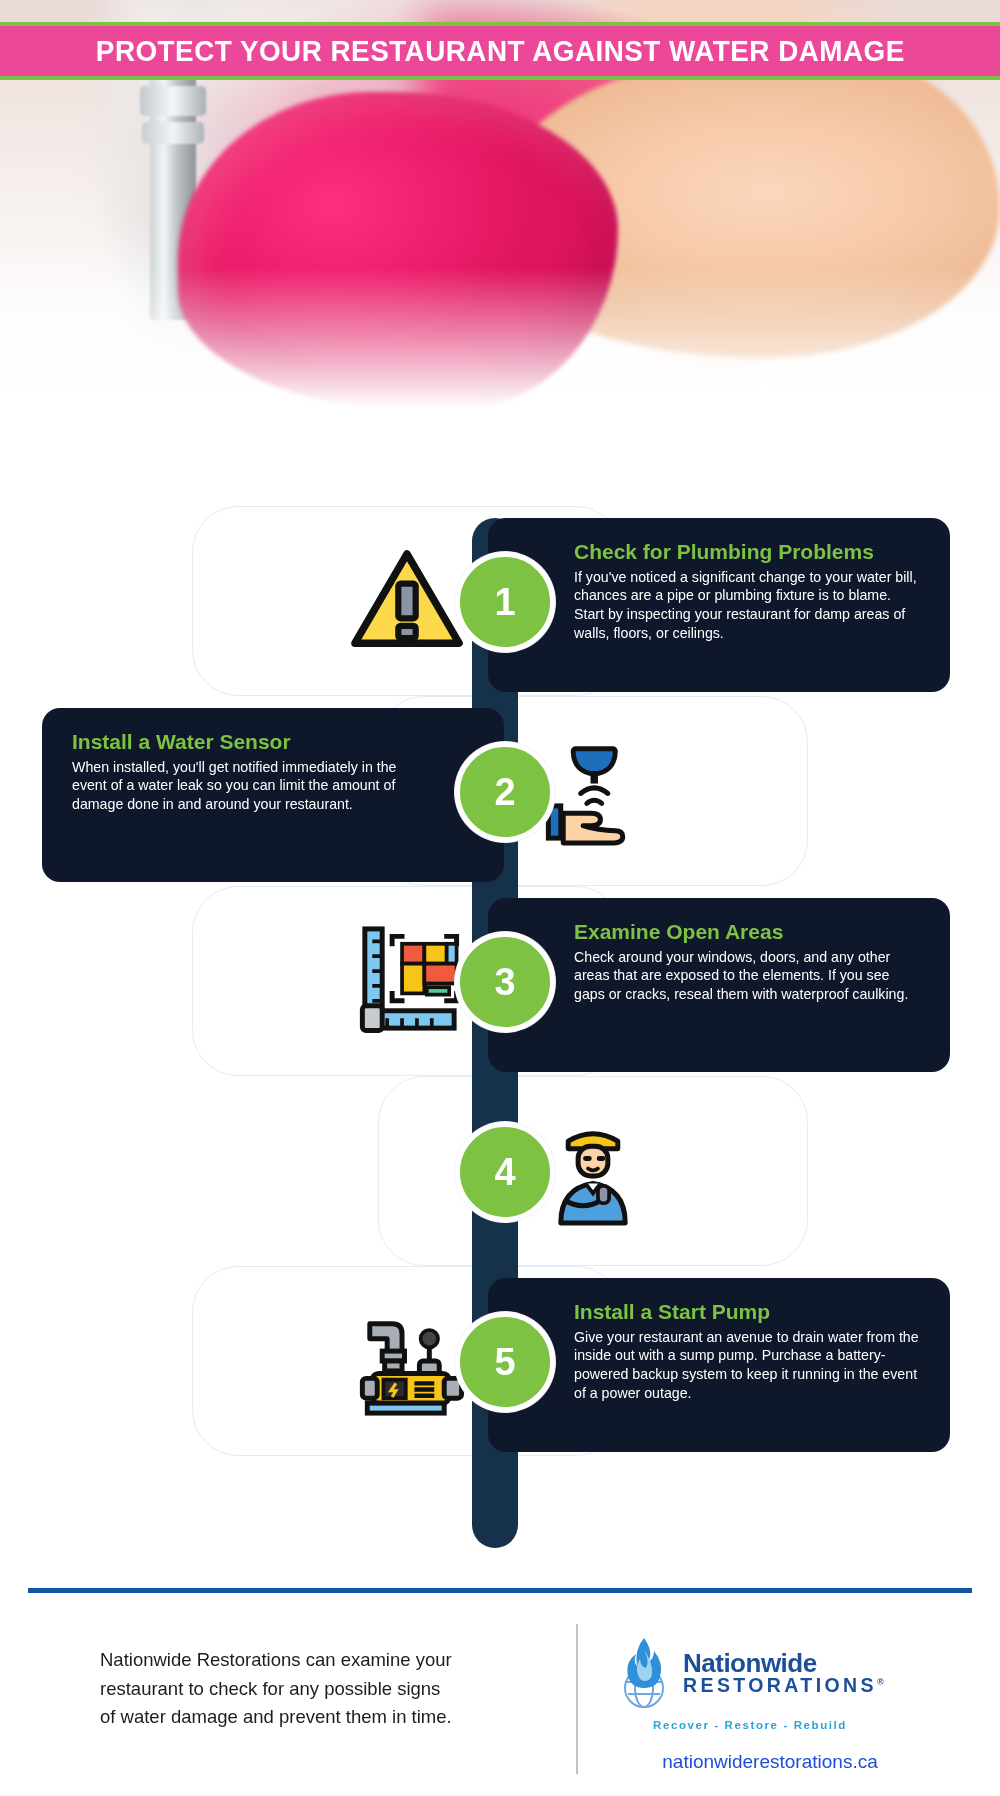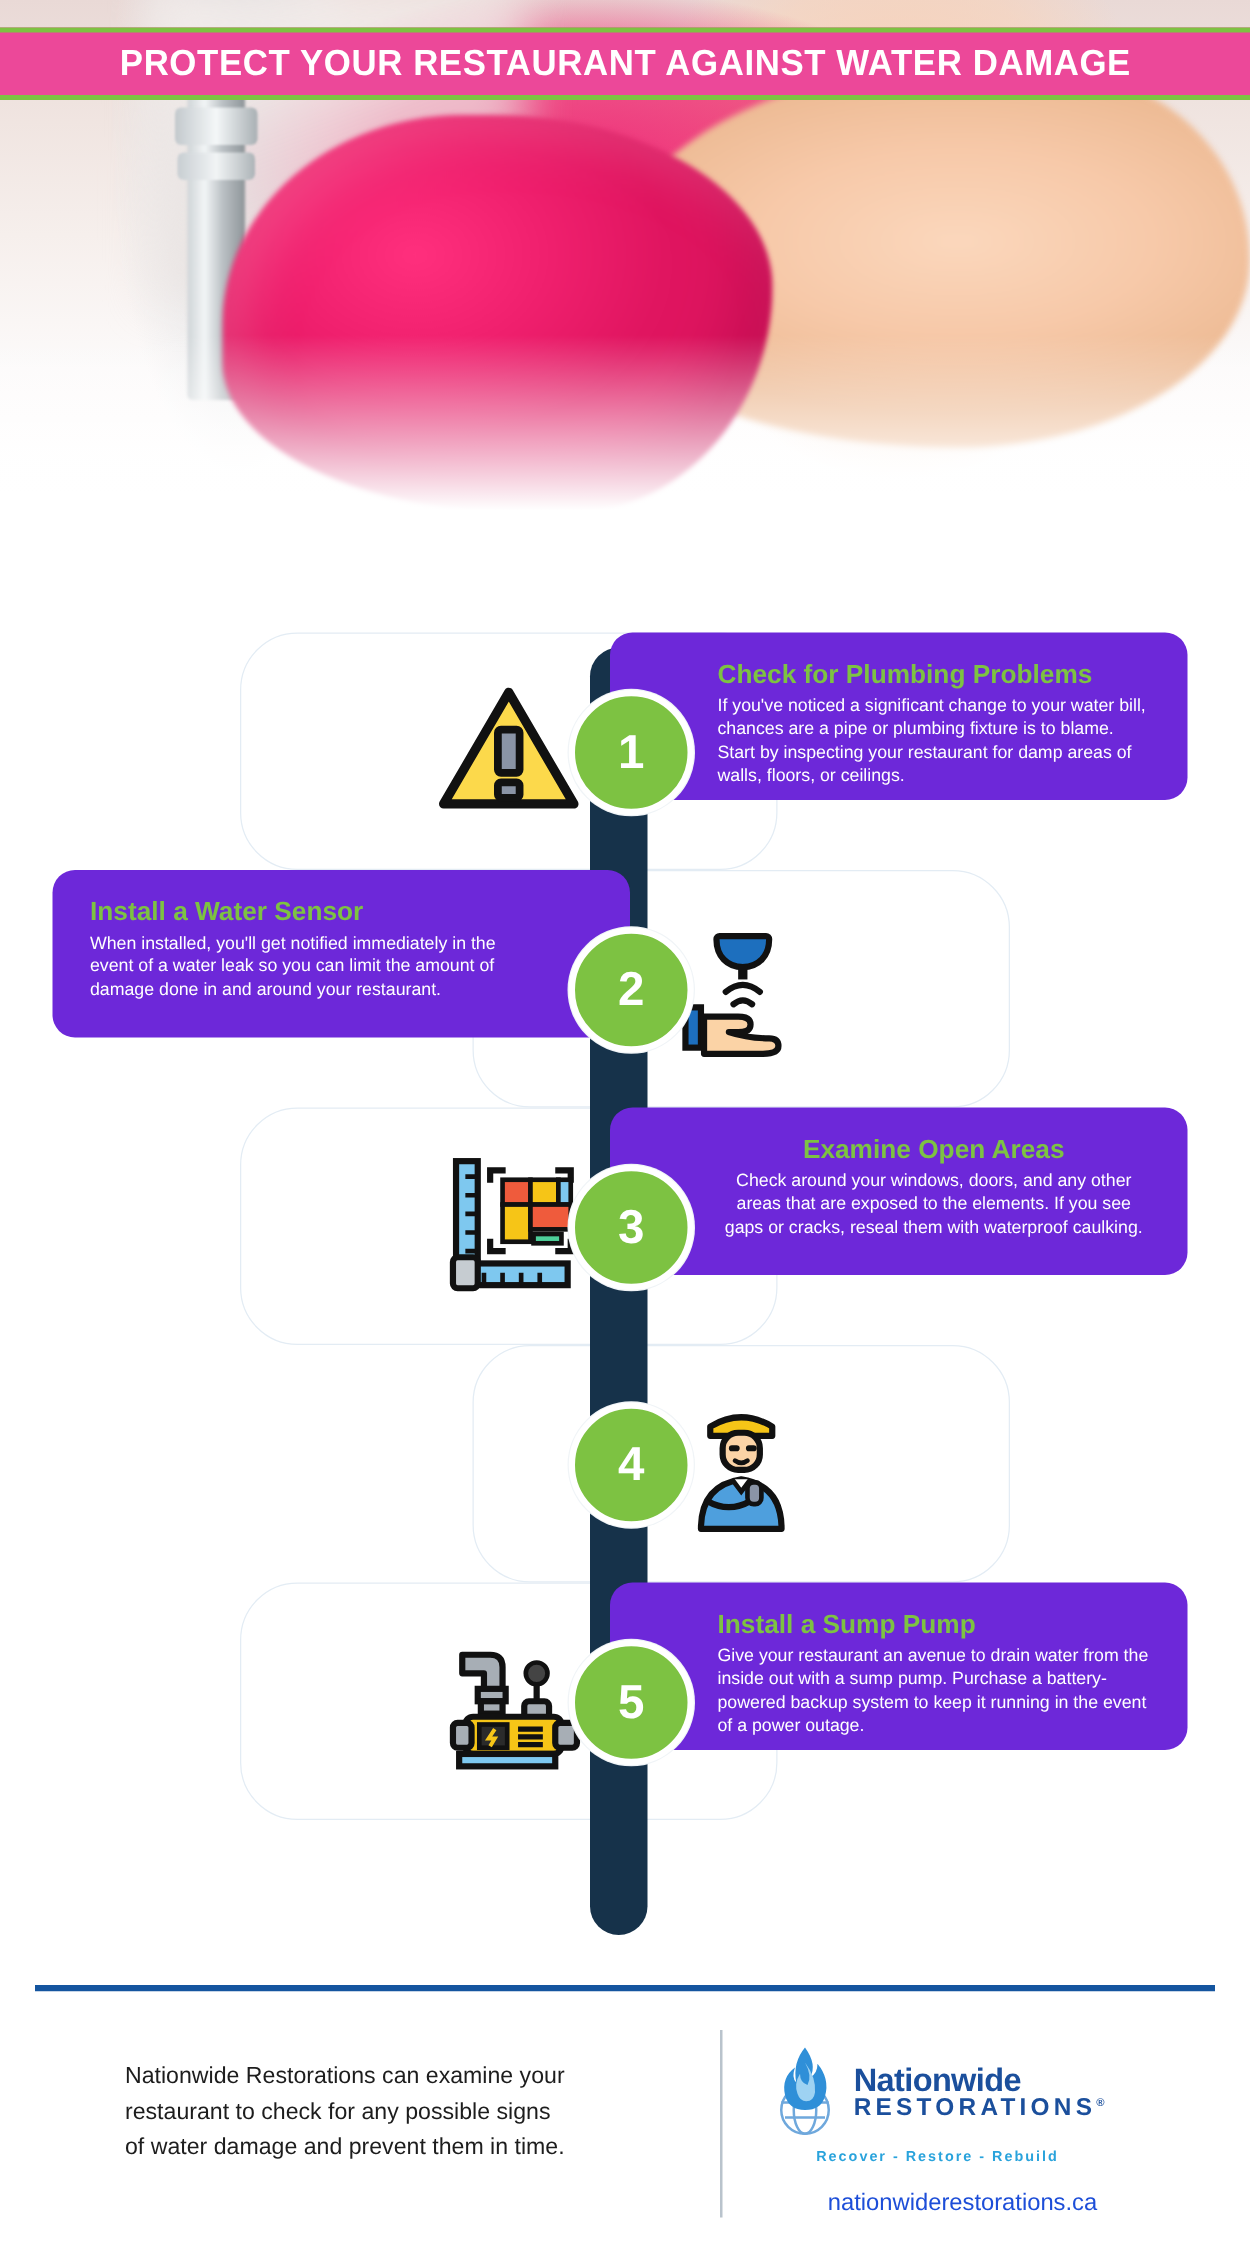--- a/index.html
+++ b/index.html
@@ -91,27 +91,27 @@
   .spine{
     position:absolute; left:472px; top:70px; width:46px; height:1030px;
     background:#16324a; border-radius:23px; z-index:2;
   }
 
   .step{
     position:absolute; left:0; width:1000px; height:190px;
   }
   .step-1{ top: 58px; }
   .step-2{ top: 248px; }
-  .step-3{ top: 438px; text-align: center; }
+  .step-3{ top: 438px; }
   .step-4{ top: 628px; }
   .step-5{ top: 818px; }
 
   .card{
-    position:absolute; top:0; width:462px; height:134px;
-    background:#6d28d9; border-radius:18px; z-index:3;
+    position:absolute; top:12px; width:462px; height:174px;
+    background:#0f172a; border-radius:18px; z-index:3;
   }
   .card-right{ left: 488px; padding: 22px 30px 20px 86px; }
   .card-left { left: 42px;  padding: 22px 86px 20px 30px; }
 
   .panel{
     position:absolute; top:0px; width:430px; height:190px;
     background:#ffffff;
     border:1px solid #e3ecf4;
     border-radius:46px;
     z-index:1;
@@ -289,21 +289,21 @@
             <rect x="14" y="64" width="12" height="16" rx="3" fill="#a7aeb5" stroke="#111" stroke-width="4"></rect>
             <rect x="80" y="64" width="14" height="16" rx="3" fill="#a7aeb5" stroke="#111" stroke-width="4"></rect>
             <rect x="31" y="65" width="18" height="15" fill="#2b2b2b" stroke="#111" stroke-width="3"></rect>
             <path d="M41 68 l-4 6 h4 l-3 5" stroke="#f6c517" stroke-width="2.5" fill="none"></path>
             <path d="M56 68 h16 M56 73 h16 M56 78 h16" stroke="#111" stroke-width="3.5"></path>
             <rect x="18" y="84" width="62" height="8" fill="#7ec8ef" stroke="#111" stroke-width="4"></rect>
           </svg>
         </div>
       </div>
       <div class="card card-right">
-        <div class="card-title">Install a Sump Pump</div>
+        <div class="card-title">Install a Start Pump</div>
         <div class="card-body">Give your restaurant an avenue to drain water from the inside out with a sump pump. Purchase a battery-powered backup system to keep it running in the event of a power outage.</div>
       </div>
       <div class="badge">5</div>
     </div>
   </div>
 
   <div class="footer-rule"></div>
   <div class="footer">
     <div class="footer-left">Nationwide Restorations can examine your restaurant to check for any possible signs of water damage and prevent them in time.</div>
     <div class="footer-div"></div>

